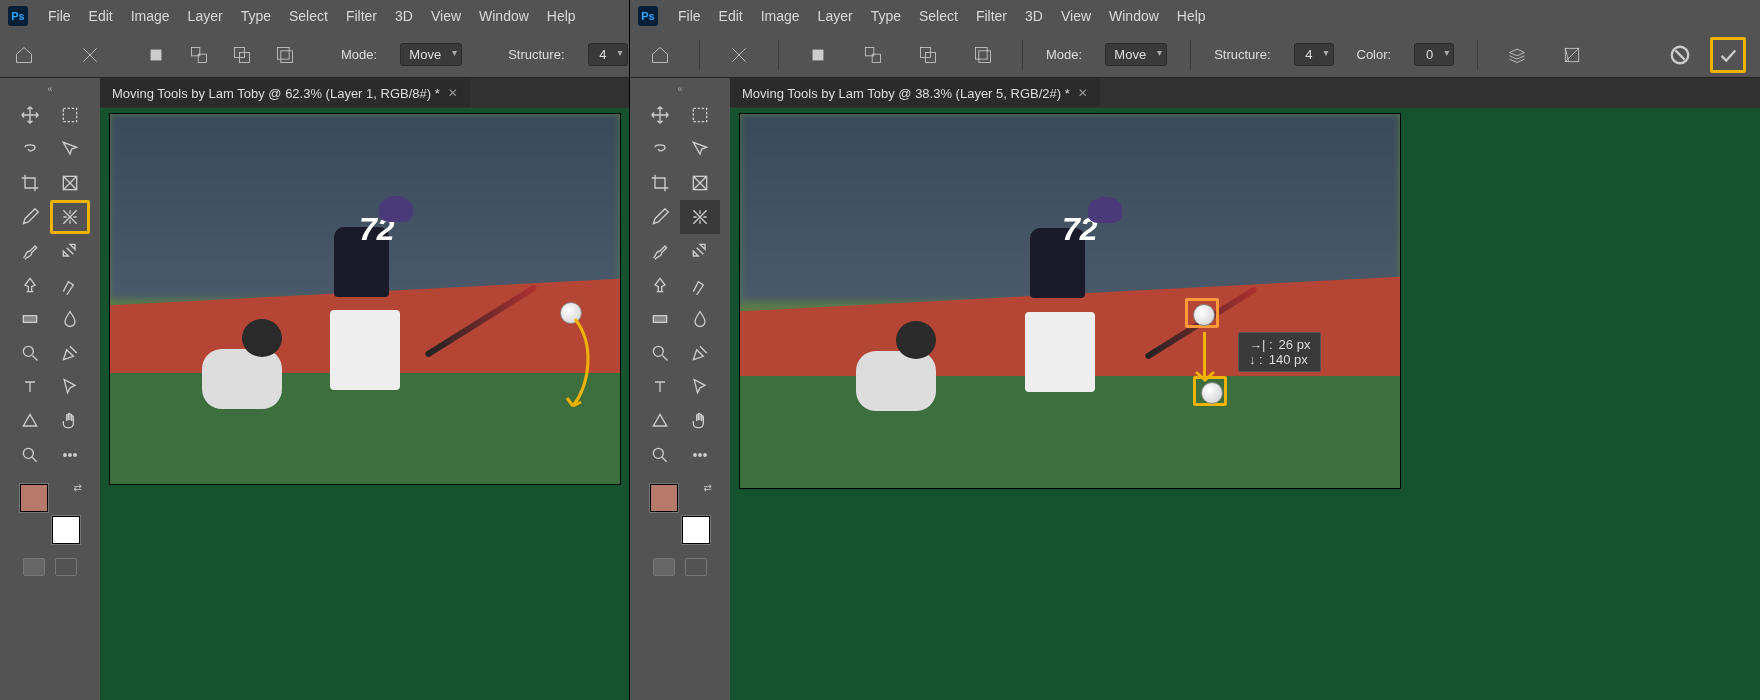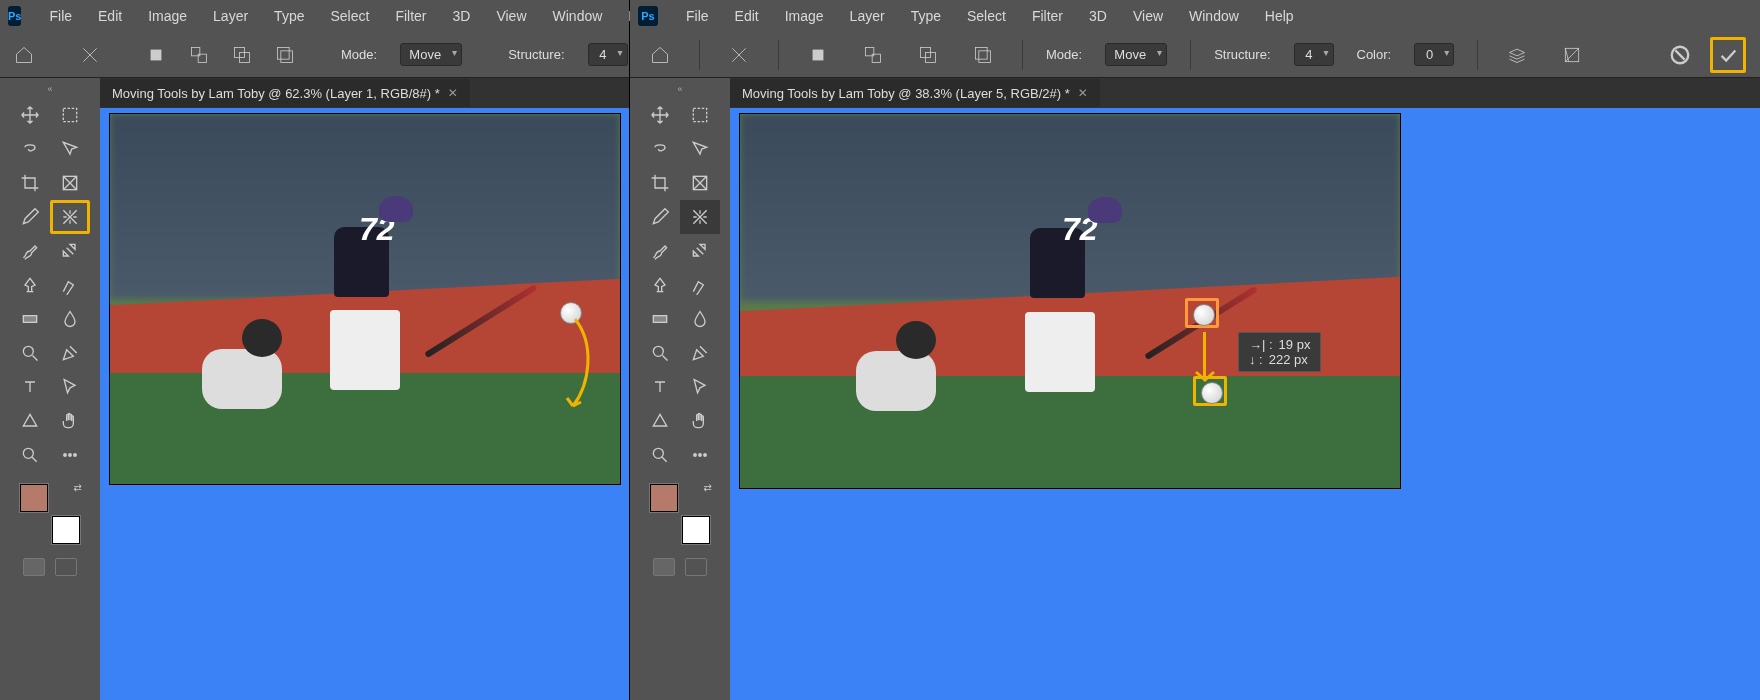--- a/index.html
+++ b/index.html
@@ -1,20 +1,20 @@
 <!DOCTYPE html>
 <html><head>
 <meta charset="utf-8">
 <style>
   * { box-sizing: border-box; margin: 0; padding: 0; font-family: "Segoe UI", Arial, sans-serif; }
   body { background: #323232; color: #d8d8d8; width: 1760px; height: 700px; overflow: hidden; display: flex; }
   .window { display: flex; flex-direction: column; }
   .left-window { width: 630px; border-right: 1px solid #000; }
   .right-window { width: 1130px; }
-  .menubar { background: #535353; height: 32px; display: flex; align-items: center; padding: 0 8px; gap: 14px; font-size: 14px; }
+  .menubar { background: #535353; height: 32px; display: flex; align-items: center; padding: 0 8px; gap: 6px; font-size: 14px; }
   .menu-logo { width: 20px; height: 20px; background: #001e36; color: #31a8ff; font-weight: bold; font-size: 11px; display: flex; align-items: center; justify-content: center; border-radius: 3px; margin-right: 8px; }
   .menu-item { padding: 4px 6px; cursor: default; }
   .optionsbar { background: #535353; height: 46px; display: flex; align-items: center; padding: 0 14px; gap: 23px; border-bottom: 1px solid #222; }
   .opt-btn { width: 32px; height: 32px; display: flex; align-items: center; justify-content: center; color: #ccc; border-radius: 2px; }
   .opt-btn svg { width: 20px; height: 20px; stroke: #ccc; fill: none; }
   .vsep { width: 1px; height: 30px; background: #3a3a3a; }
   .opt-label { font-size: 13px; color: #ddd; }
   .opt-dropdown { background: #3a3a3a; border: 1px solid #2a2a2a; border-radius: 3px; padding: 3px 20px 3px 8px; font-size: 13px; color: #ddd; position: relative; min-width: 62px; text-align: right; }
   .opt-dropdown::after { content: "▾"; position: absolute; right: 4px; top: 3px; font-size: 10px; color: #aaa; }
   .opt-small { min-width: 40px; }
@@ -29,21 +29,21 @@
   .swatch-fg { position: absolute; top: 0; left: 0; width: 28px; height: 28px; border: 1px solid #000; outline: 1px solid #777; }
   .swatch-bg { position: absolute; bottom: 0; right: 0; width: 28px; height: 28px; border: 1px solid #000; outline: 1px solid #777; background: #fff; }
   .swatch-swap { position: absolute; top: -2px; right: -2px; font-size: 10px; color: #ccc; }
   .mode-btns { margin-top: 14px; display: flex; gap: 10px; justify-content: center; }
   .mode-btn { width: 22px; height: 18px; border: 1px solid #777; border-radius: 2px; }
   .mode-btn.filled { background: #666; }
   .canvas-region { flex: 1; display: flex; flex-direction: column; background: #2b2b2b; }
   .tabbar { height: 30px; background: #323232; display: flex; align-items: center; }
   .doc-tab { height: 28px; background: #2b2b2b; display: flex; align-items: center; padding: 0 12px; gap: 8px; font-size: 13px; color: #ddd; }
   .tab-close { font-size: 12px; color: #999; }
-  .canvas-wrap { flex: 1; position: relative; background: #3b82f6; }
+  .canvas-wrap { flex: 1; position: relative; background: #14532d; }
   .canvas-img { position: absolute; top: 6px; left: 10px; background: #5a7a4a; box-shadow: 0 0 0 1px #000; overflow: hidden; }
   .stadium-bg { position: absolute; top: 0; left: 0; right: 0; height: 50%; background: linear-gradient(#3a4a5a, #4a5a6a); filter: blur(3px); }
   .field-bg { position: absolute; bottom: 0; left: 0; right: 0; height: 50%; background: linear-gradient(#3d6e3d 50%, #b54535 50%, #b54535 58%, #3d6e3d 58%); }
   .batter { position: absolute; left: 28%; top: 18%; width: 40%; height: 70%; }
   .jersey { position: absolute; top: 18%; left: 40%; width: 55px; height: 70px; background: #1a1a2a; border-radius: 10px 10px 4px 4px; }
   .jersey-num { position: absolute; top: 30px; left: 52%; font-size: 32px; font-weight: bold; color: #fff; font-style: italic; }
   .helmet { position: absolute; top: 6%; left: 62%; width: 34px; height: 26px; background: #4a3a7a; border-radius: 50% 50% 30% 30%; }
   .pants { position: absolute; top: 50%; left: 38%; width: 70px; height: 80px; background: #eee; border-radius: 4px; }
   .catcher { position: absolute; left: 16%; top: 58%; width: 30%; height: 35%; }
   .catcher-body { position: absolute; width: 80px; height: 60px; background: #ddd; border-radius: 20px; top: 20px; left: 10px; }
@@ -539,24 +539,24 @@
           <svg style="position:absolute;top:256px;left:454px;" width="22" height="12">
               <path d="M2 2l9 8 9-8" stroke="#f0b400" stroke-width="3" fill="none"></path>
             </svg>
           <div class="sel-rect" style="top:262px;left:453px;width:34px;height:30px;">
             <div class="ball" style="top:3px;left:5px;"></div>
           </div>
 
           <div class="measure-tip" style="top:218px;left:498px;">
             <div>
                 <span>→| :</span> 
-                <span>19 px</span>
+                <span>26 px</span>
               </div>
             <div>
                 <span>↓ :</span> 
-                <span>222 px</span>
+                <span>140 px</span>
               </div>
           </div>
         </div>
       </div>
     </div>
   </div>
 </div>
 
 </body></html>

